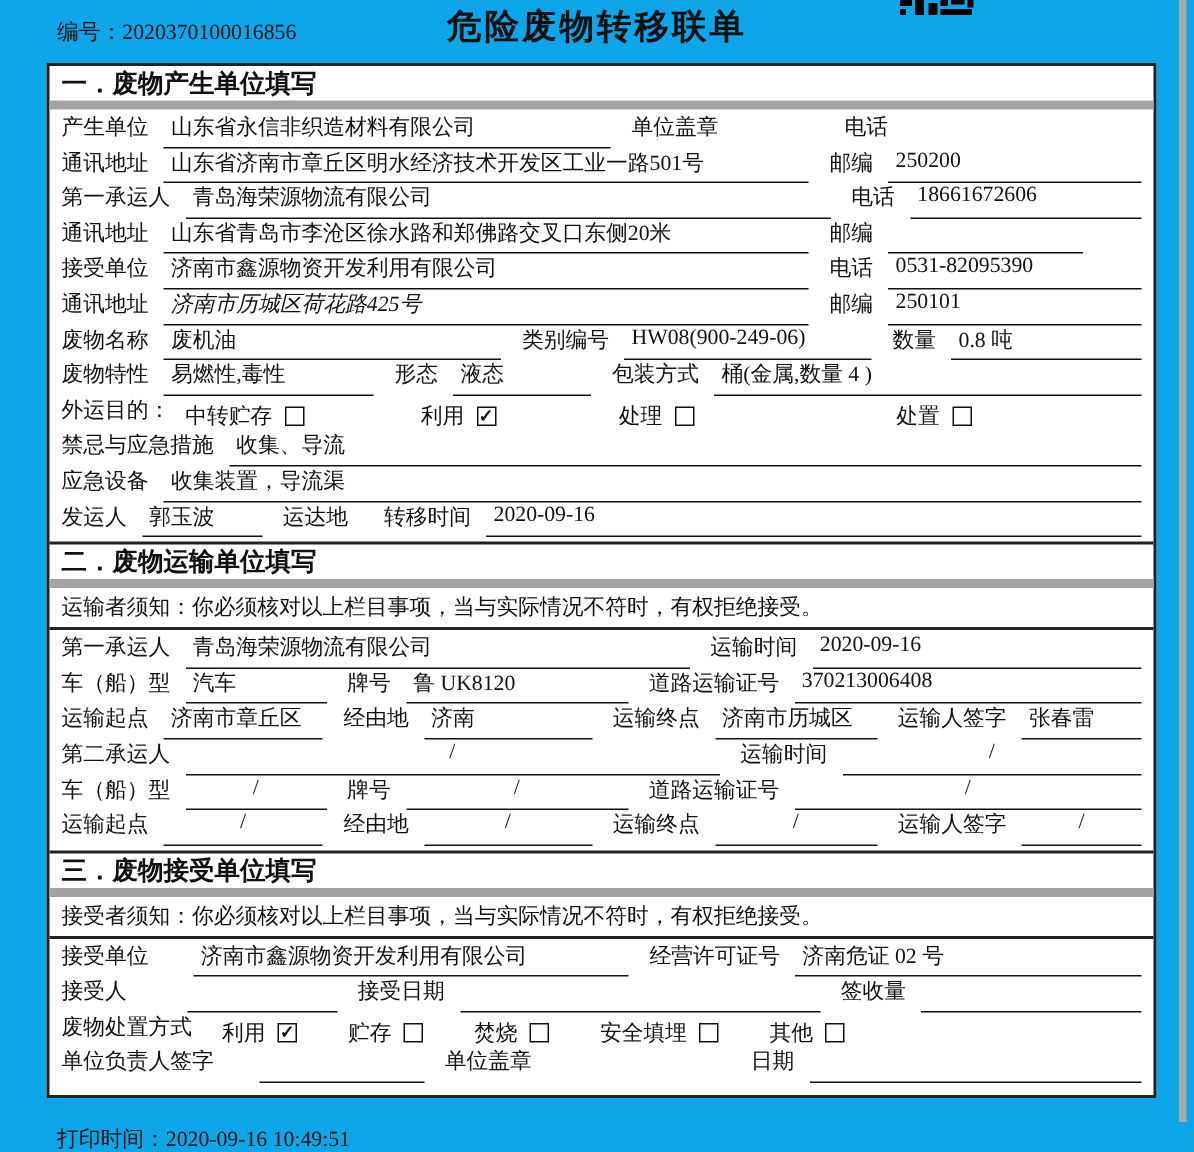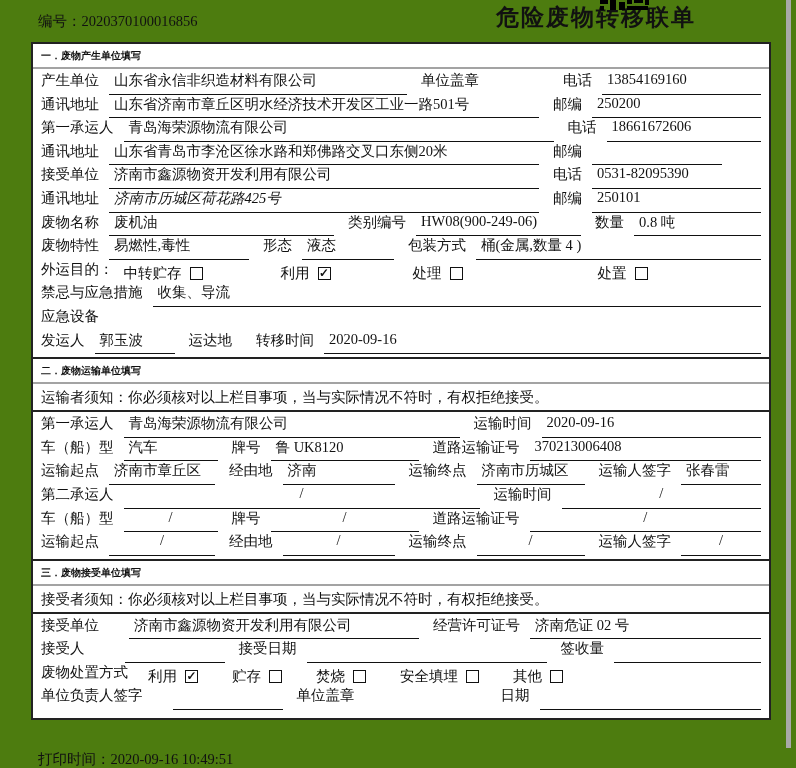--- a/index.html
+++ b/index.html
@@ -1,27 +1,27 @@
 <!DOCTYPE html>
 <html><head>
 <meta charset="utf-8">
 <style>
   html,body{margin:0;padding:0;background:#fff;}
-  .page{position:relative;width:796px;height:768px;background:#4d7c0f;overflow:hidden;
+  .page{position:relative;width:796px;height:768px;background:#0ea5e9;overflow:hidden;
         font-family:"Liberation Serif","DejaVu Serif",serif;color:#111;}
   .serial{position:absolute;left:38px;top:12px;font-size:14.5px;white-space:nowrap;}
-  .title{position:absolute;left:100px;right:100px;top:2px;text-align:right;
+  .title{position:absolute;left:100px;right:100px;top:2px;text-align:center;
          font-size:23px;font-weight:bold;letter-spacing:2px;}
   .qr{position:absolute;left:600px;top:0;}
   .edge{position:absolute;left:786px;top:0;width:5px;height:748px;background:#a9a9a9;}
   .form{position:absolute;left:31px;top:42px;width:740px;box-sizing:border-box;
         border:2px solid #222;background:#fff;}
   .sec{box-sizing:border-box;}
-  .sec-h{font-weight:bold;font-size:10px;line-height:18px;padding:3px 8px 2px;
-         border-bottom:2px solid #a3a3a3;}
+  .sec-h{font-weight:bold;font-size:17px;line-height:18px;padding:3px 8px 2px;
+         border-bottom:6px solid #a3a3a3;}
   .sec.bt .sec-h{border-top:2px solid #222;}
   .note{font-size:14.5px;line-height:18px;padding:4px 8px;border-bottom:2px solid #222;}
   .rows{padding:2px 8px 3px;}
   .sec:last-child .rows{padding-bottom:8px;}
   .row{display:flex;height:23.6px;font-size:14.5px;white-space:nowrap;}
   .lbl{flex:none;margin:0 10px 0 14px;}
   .row .lbl:first-child{margin-left:0;}
   .val{flex:none;box-sizing:border-box;border-bottom:1px solid #111;padding:0 5px 13px;
        overflow:hidden;}
   .val.grow{flex:1;}
@@ -56,21 +56,20 @@
 
   <div class="form" id="form">
       <div class="sec">
         <div class="sec-h">一．废物产生单位填写</div>
         <div class="rows">
           <div class="row">
             <span class="lbl">产生单位</span>
             <span class="val" style="width: 298px;">山东省永信非织造材料有限公司</span>
             <span class="plain" style="width: 128px;">单位盖章</span>
             <span class="lbl">电话</span>
-            <span class="val grow">13854169160</span>
           </div>
           <div class="row">
             <span class="lbl">通讯地址</span>
             <span class="val" style="width: 430px;">山东省济南市章丘区明水经济技术开发区工业一路501号</span>
             <span class="lbl">邮编</span>
             <span class="val grow">250200</span>
           </div>
           <div class="row">
             <span class="lbl">第一承运人</span>
             <span class="val" style="width: 430px;">青岛海荣源物流有限公司</span>
@@ -129,20 +128,21 @@
               <span class="cb-label">处置</span>
               <span class="cb"></span>
             </span>
           </div>
           <div class="row">
             <span class="lbl">禁忌与应急措施</span>
             <span class="val grow">收集、导流</span>
           </div>
           <div class="row">
             <span class="lbl">应急设备</span>
+            <span class="val grow">收集装置，导流渠</span>
           </div>
           <div class="row">
             <span class="lbl">发运人</span>
             <span class="val" style="width: 80px;">郭玉波</span>
             <span class="lbl">运达地</span>
             <span class="lbl">转移时间</span>
             <span class="val grow">2020-09-16</span>
           </div>
         </div>
       </div>

